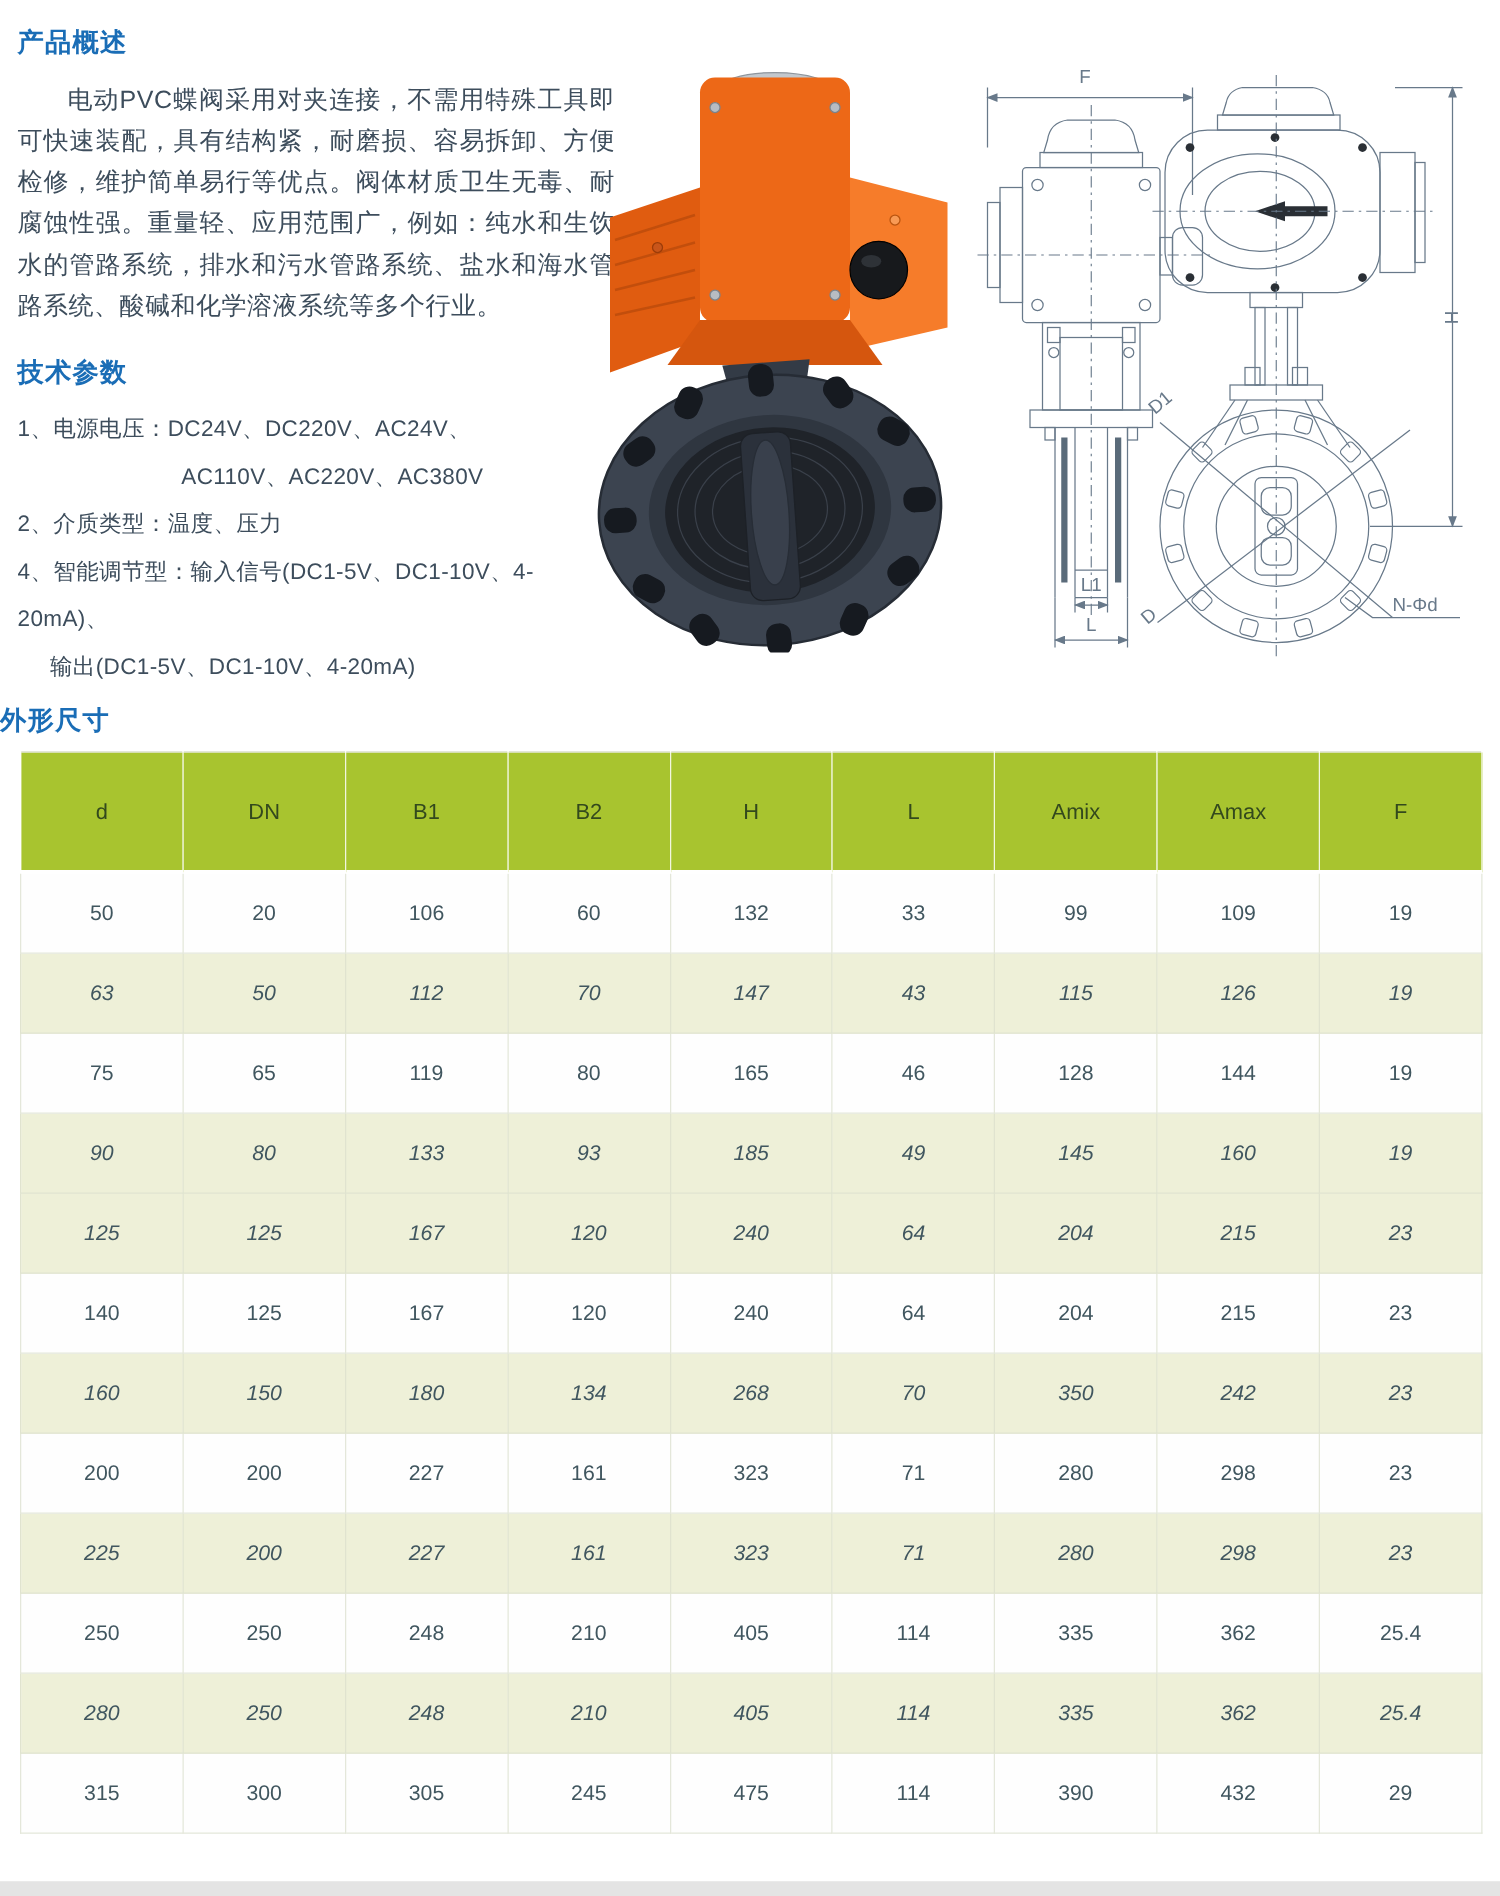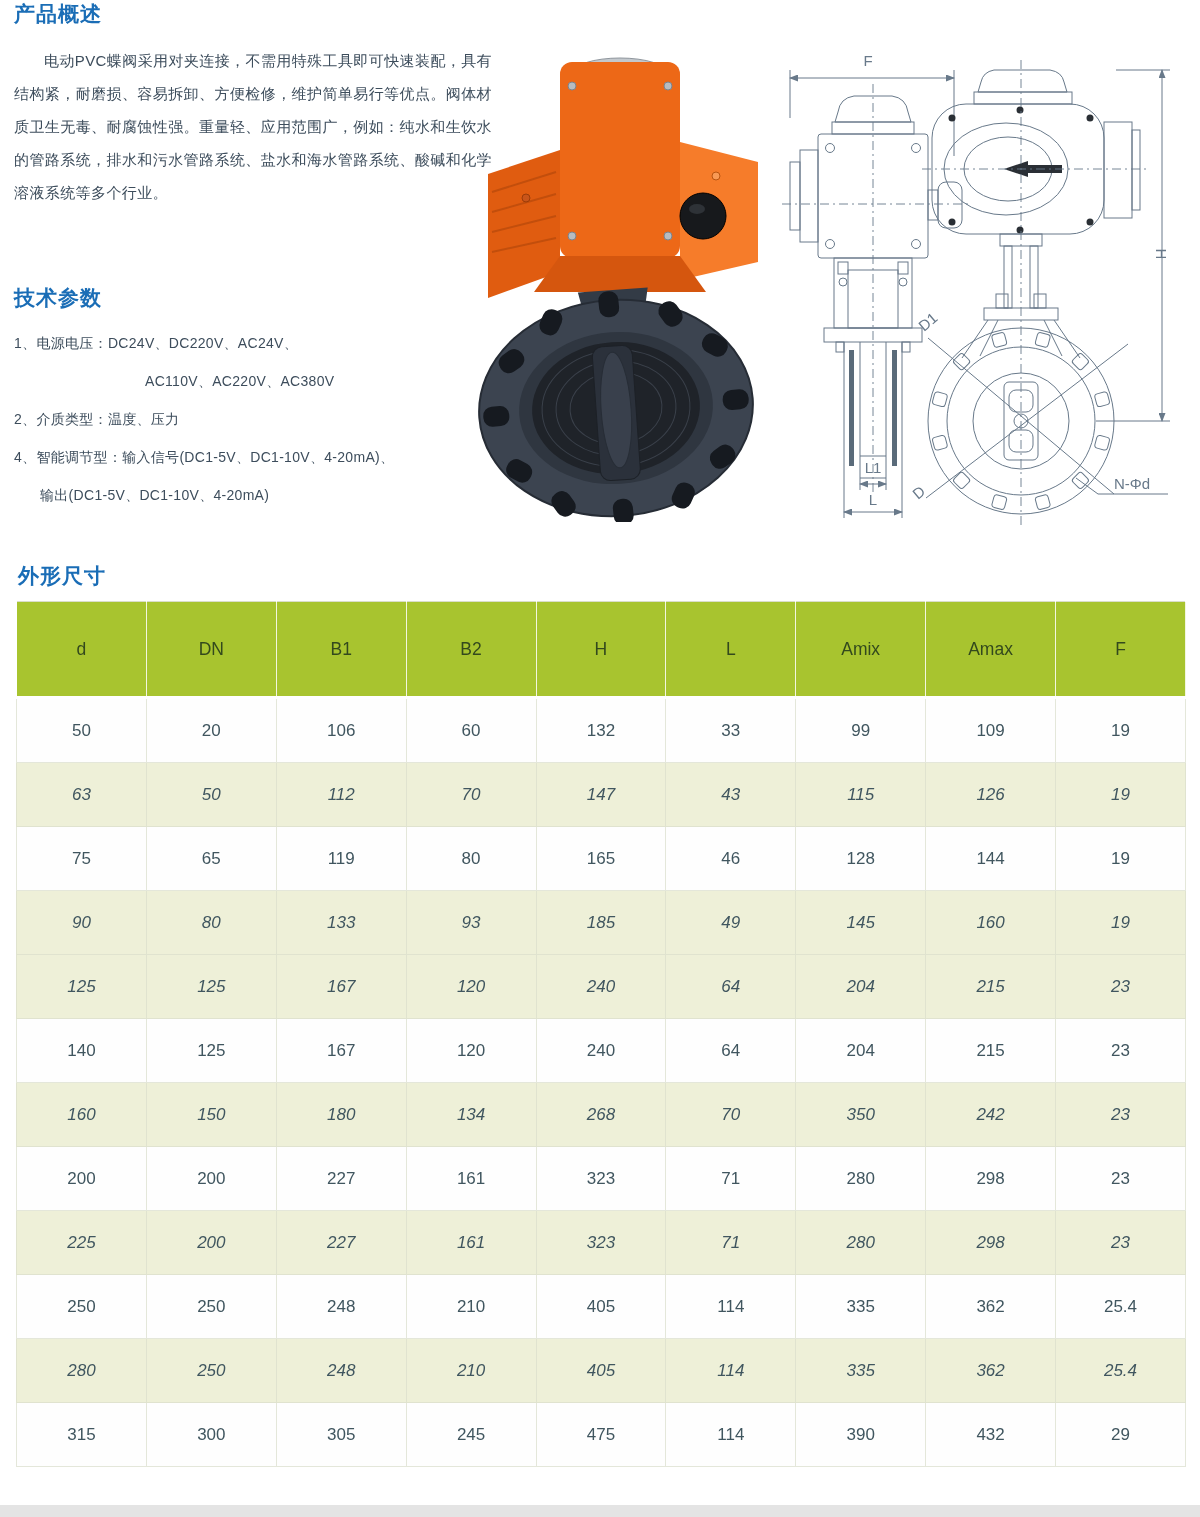--- a/index.html
+++ b/index.html
@@ -1,30 +1,30 @@
 <!DOCTYPE html>
 <html style="--accent-blue: #1a6db6; --body-text: #3d4d5c; --header-green: #a8c42f; --row-alt: #eef0d8; --table-text: #40565f; --line: #68798a; --orange: #ed6817; --valve-dark: #3c4450;"><head>
 <meta charset="utf-8">
 <style>
   html,body{margin:0;padding:0;background:#fff;}
   body{font-family:"Liberation Sans","DejaVu Sans",sans-serif;}
   #page{position:relative;width:1200px;height:1517px;background:#fff;overflow:hidden;}
 
   .sec-title{font-size:21px;font-weight:bold;color:var(--accent-blue);letter-spacing:1px;}
 
-  #overview{position:absolute;left:14px;top:0;width:478px;}
-  #overview .body-text{margin-top:16px;font-size:15px;line-height:33px;color:var(--body-text);
+  #overview{position:absolute;left:14px;top:20px;width:478px;}
+  #overview .body-text{margin-top:16px;font-size:20px;line-height:33px;color:var(--body-text);
       text-indent:2em;letter-spacing:.4px;text-align:justify;}
 
   #tech{position:absolute;left:14px;top:284px;width:482px;}
-  #tech .tech-list{margin-top:12px;font-size:14px;line-height:38px;color:var(--body-text);letter-spacing:.3px;}
+  #tech .tech-list{margin-top:12px;font-size:18px;line-height:38px;color:var(--body-text);letter-spacing:.3px;}
   .tech-cont-1{padding-left:131px;display:block;}
   .tech-cont-4{padding-left:26px;display:block;}
 
-  #dims-title{position:absolute;left:18px;top:562px;}
+  #dims-title{position:absolute;left:0;top:562px;}
 
   #photo{position:absolute;left:468px;top:46px;}
   #drawing{position:absolute;left:776px;top:26px;}
 
   
   .ln{stroke:var(--line);stroke-width:1;fill:none;}
   .cl{stroke:var(--line);stroke-width:0.9;fill:none;stroke-dasharray:9 4 2 4;}
   .dim-label{font-size:15px;fill:var(--line);font-family:"Liberation Sans",sans-serif;}
   .dark{fill:#2a2f35;}
 

